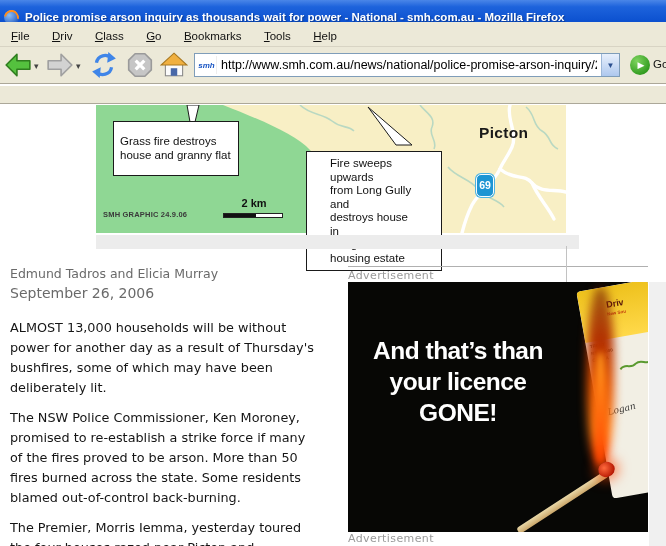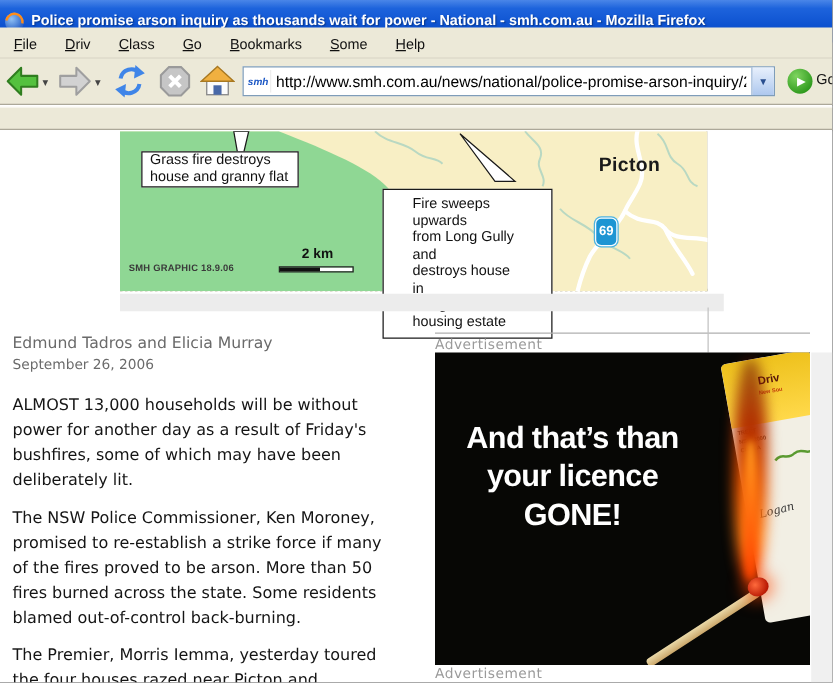--- a/index.html
+++ b/index.html
@@ -55,41 +55,41 @@
   
   .bookmarksbar { position:absolute; left:0; top:85px; width:666px; height:19px;
     background:#ece9d8; border-bottom:1px solid #aca899; border-top:1px solid #fff; }
   
   .viewport { position:absolute; left:0; top:105px; width:666px; height:441px; background:#fff; }
   
   .map { position:absolute; left:96px; top:0px; width:470px; height:128px;
     border-right:1px solid #ccc; border-bottom:2px dotted #8f8c66; }
   .map svg { position:absolute; left:0; top:0; }
   .callout { position:absolute; background:#fff; border:1px solid #1a1a1a; color:#111;
-    font-size:11.5px; line-height:13.5px; padding:0 6px; white-space:pre-line; }
+    font-size:11.5px; line-height:13.5px; padding:13px 6px; white-space:pre-line; }
   .callout1 { left:17px; top:16px; width:126px; }
   .callout2 { left:210px; top:46px; width:136px; padding:5px 23px; }
   .town { position:absolute; left:383px; top:19px; font-size:15.5px; font-weight:bold;
     color:#1a1a1a; letter-spacing:0.3px; }
   .shield { position:absolute; left:380px; top:69px; width:18px; height:23px;
     background:#1d95d3; border:1.5px solid #f5fbff; border-radius:5px;
     box-shadow:0 0 0 1px #4db3e0; color:#fff; font-size:10.5px; font-weight:bold;
     text-align:center; line-height:20px; }
   .scale-label { position:absolute; left:128px; top:92px; width:60px; text-align:center;
     font-size:11px; font-weight:bold; color:#111; }
   .scale-bar { position:absolute; left:127px; top:108px; width:60px; height:5px;
     border:1px solid #222; background:linear-gradient(to right,#111 0 55%,#fff 55%); }
   .credit { position:absolute; left:7px; top:105px; font-size:7.5px; font-weight:bold;
     color:#3a3a3a; letter-spacing:0.2px; }
   .map-footer { position:absolute; left:96px; top:130px; width:483px; height:14px; background:#ececec; }
   
   .article { position:absolute; left:10px; top:161px; width:346px; z-index:1;
     font-family:"DejaVu Sans", sans-serif; }
   .byline { font-size:12.5px; color:#6a6a6a; }
-  .date { font-size:11px; color:#6a6a6a; margin-top:4px; }
+  .date { font-size:14px; color:#6a6a6a; margin-top:4px; }
   .para { font-size:12.8px; line-height:20px; color:#151515; margin-top:10px; white-space:pre; }
   .para.first { margin-top:17px; }
   
   .ad-rule-top { position:absolute; left:348px; top:161px; width:300px; height:1px; background:#b0b0b0; }
   .ad-label { position:absolute; left:348px; width:300px; text-align:left;
     font-size:11px; color:#9a9a9a; letter-spacing:0.4px; font-family:"DejaVu Sans",sans-serif; }
   .ad-label.top { top:164px; }
   .ad-label.bottom { top:427px; }
   .col-vline { position:absolute; left:566px; top:141px; width:1px; height:36px; background:#c2c2c2; }
   .right-strip { position:absolute; left:649px; top:177px; width:17px; height:264px; background:#f0f0f0; }
@@ -127,21 +127,21 @@
     <div class="ff-icon"></div>
     <div class="title-text">Police promise arson inquiry as thousands wait for power - National - smh.com.au - Mozilla Firefox</div>
   </div>
 
   <div class="menubar">
     <span class="menu-item">File</span>
     <span class="menu-item">Driv</span>
     <span class="menu-item">Class</span>
     <span class="menu-item">Go</span>
     <span class="menu-item">Bookmarks</span>
-    <span class="menu-item">Some</span>
+    <span class="menu-item">Tools</span>
     <span class="menu-item">Help</span>
   </div>
 
   <div class="toolbar">
     <div class="tb-btn" style="left:4px;">
       <svg width="28" height="28" viewBox="0 0 26 26">
         <path d="M12 3 L2 13 L12 23 L12 17 L24 17 L24 9 L12 9 Z" fill="#54c13e" stroke="#2f7d1f" stroke-width="1.5" stroke-linejoin="round"></path>
       </svg>
     </div>
     <span class="tb-caret" style="left:34px;">▾</span>
@@ -212,29 +212,29 @@
       <div class="callout callout1">Grass fire destroys
 house and granny flat</div>
       <div class="callout callout2">Fire sweeps upwards
 from Long Gully and
 destroys house in
 Nangarin housing estate</div>
       <div class="town">Picton</div>
       <div class="shield">69</div>
       <div class="scale-label">2 km</div>
       <div class="scale-bar"></div>
-      <div class="credit">SMH GRAPHIC 18.9.06</div>
+      <div class="credit">SMH GRAPHIC 24.9.06</div>
     </div>
     <div class="map-footer"></div>
 
     <div class="article">
       <div class="byline">Edmund Tadros and Elicia Murray</div>
       <div class="date">September 26, 2006</div>
       <div class="para first">ALMOST 13,000 households will be without
-power for another day as a result of Friday's
+power for another day as a result of Thursday's
 bushfires, some of which may have been
 deliberately lit.</div>
       <div class="para">The NSW Police Commissioner, Ken Moroney,
 promised to re-establish a strike force if many
 of the fires proved to be arson. More than 50
 fires burned across the state. Some residents
 blamed out-of-control back-burning.</div>
       <div class="para">The Premier, Morris Iemma, yesterday toured
 the four houses razed near Picton and</div>
     </div>

